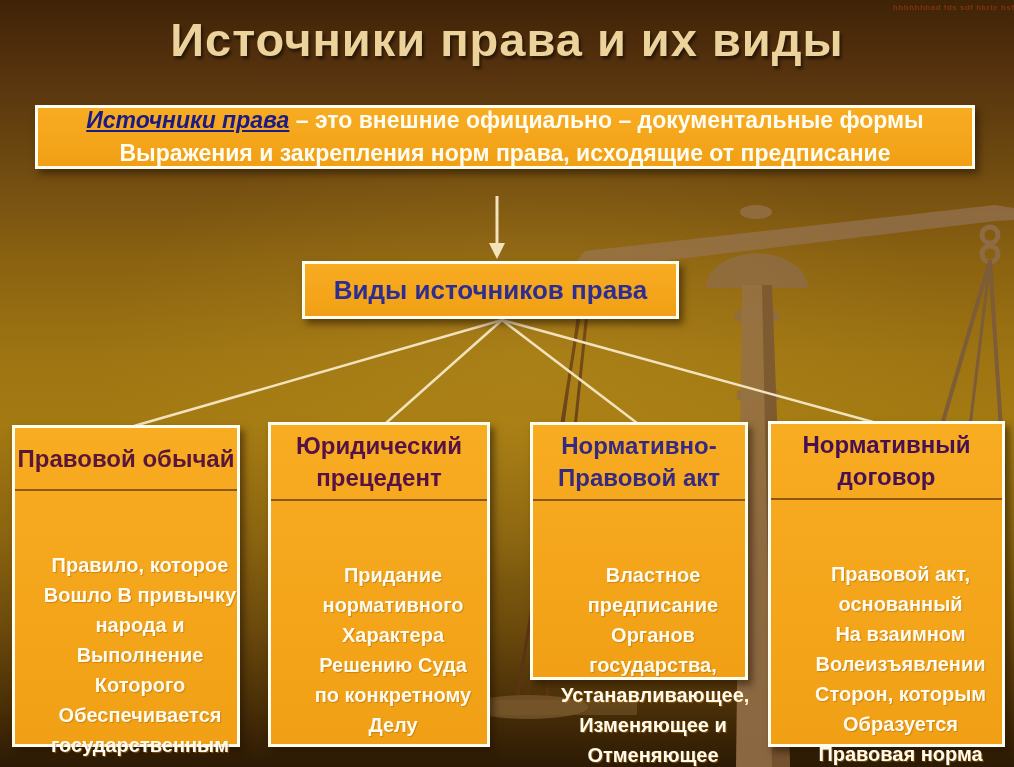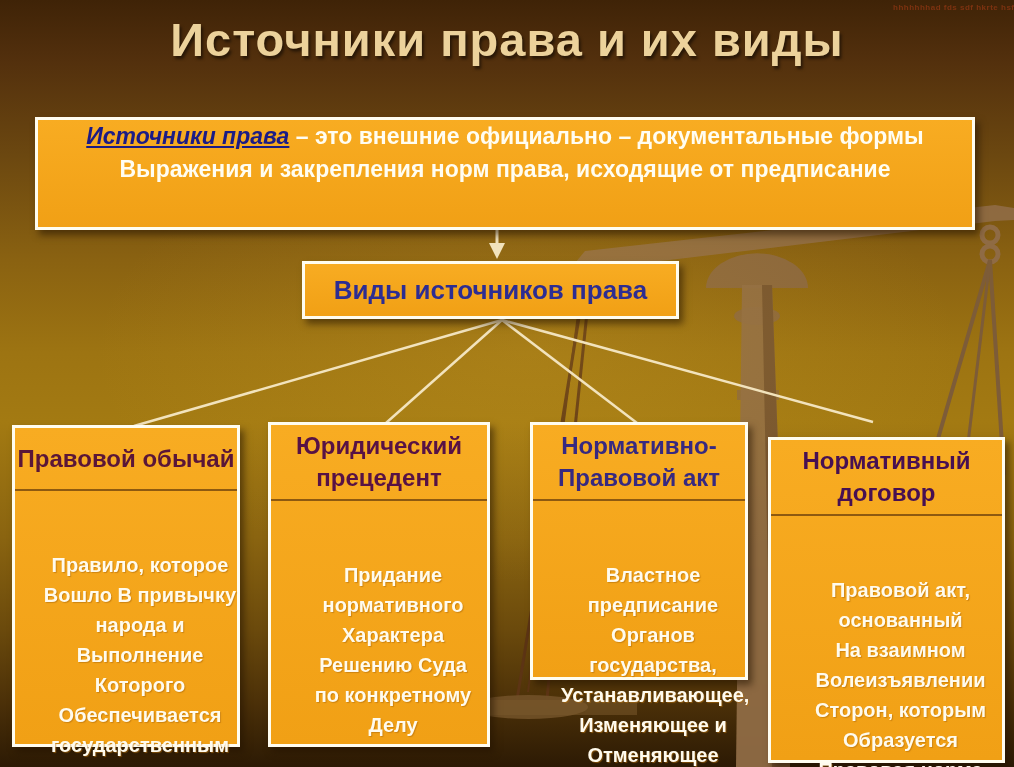--- a/index.html
+++ b/index.html
@@ -20,25 +20,25 @@
     font-size:8px;font-weight:bold;color:rgba(158,58,22,.65);
     letter-spacing:.5px;white-space:nowrap;
   }
   .page-title{
     position:absolute;top:12px;left:0;width:100%;text-align:center;
     font-size:47px;font-weight:bold;color:#ecd29b;letter-spacing:1px;
     text-shadow:2px 3px 3px rgba(0,0,0,.5);margin:0;
   }
   .bglayer,.lines{position:absolute;top:0;left:0;width:1014px;height:767px;}
   .def-box{
-    position:absolute;left:35px;top:117px;width:940px;height:113px;
+    position:absolute;left:35px;top:105px;width:940px;height:64px;
     background:linear-gradient(180deg,#f8ac22,#f1a015);
     border:3px solid #fffdf0;box-sizing:border-box;
     box-shadow:4px 5px 7px rgba(35,18,0,.55);
-    display:flex;flex-direction:column;align-items:center;
+    display:flex;flex-direction:column;justify-content:center;align-items:center;
     font-size:23px;font-weight:bold;color:#fffdf2;line-height:33px;text-align:center;
   }
   .def-lead{
     color:#1b1b86;font-style:italic;text-decoration:underline;
   }
   .root-box{
     position:absolute;left:302px;top:261px;width:377px;height:58px;
     background:linear-gradient(180deg,#f8ac22,#f1a015);
     border:3px solid #fffdf0;box-sizing:border-box;
     box-shadow:4px 5px 7px rgba(35,18,0,.55);
@@ -61,21 +61,21 @@
     flex:1;padding-top:12px;
     font-size:20px;font-weight:bold;line-height:30px;text-align:center;
     color:#fffbee;white-space:pre-line;text-shadow:1px 1px 1px rgba(180,110,10,.6);padding-left:28px;
   }
   #box-1{left:12px;top:425px;width:228px;height:322px;}
   #box-1 .type-title{height:61px;}
   #box-2{left:268px;top:422px;width:222px;height:325px;}
   #box-2 .type-title{height:74px;}
   #box-3{left:530px;top:422px;width:218px;height:258px;}
   #box-3 .type-title{height:74px;}
-  #box-4{left:768px;top:421px;width:237px;height:326px;margin-top:16px;}
+  #box-4{left:768px;top:421px;width:237px;height:326px;}
   #box-4 .type-title{height:74px;}
 </style>
 </head>
 <body>
 
 <div class="stage">
 
   <svg class="bglayer" viewBox="0 0 1014 767">
 
     <polygon points="575,263 585,251 995,205 1014,208 1014,220 995,221 586,270" fill="#8f6b44" opacity="0.92"></polygon>

